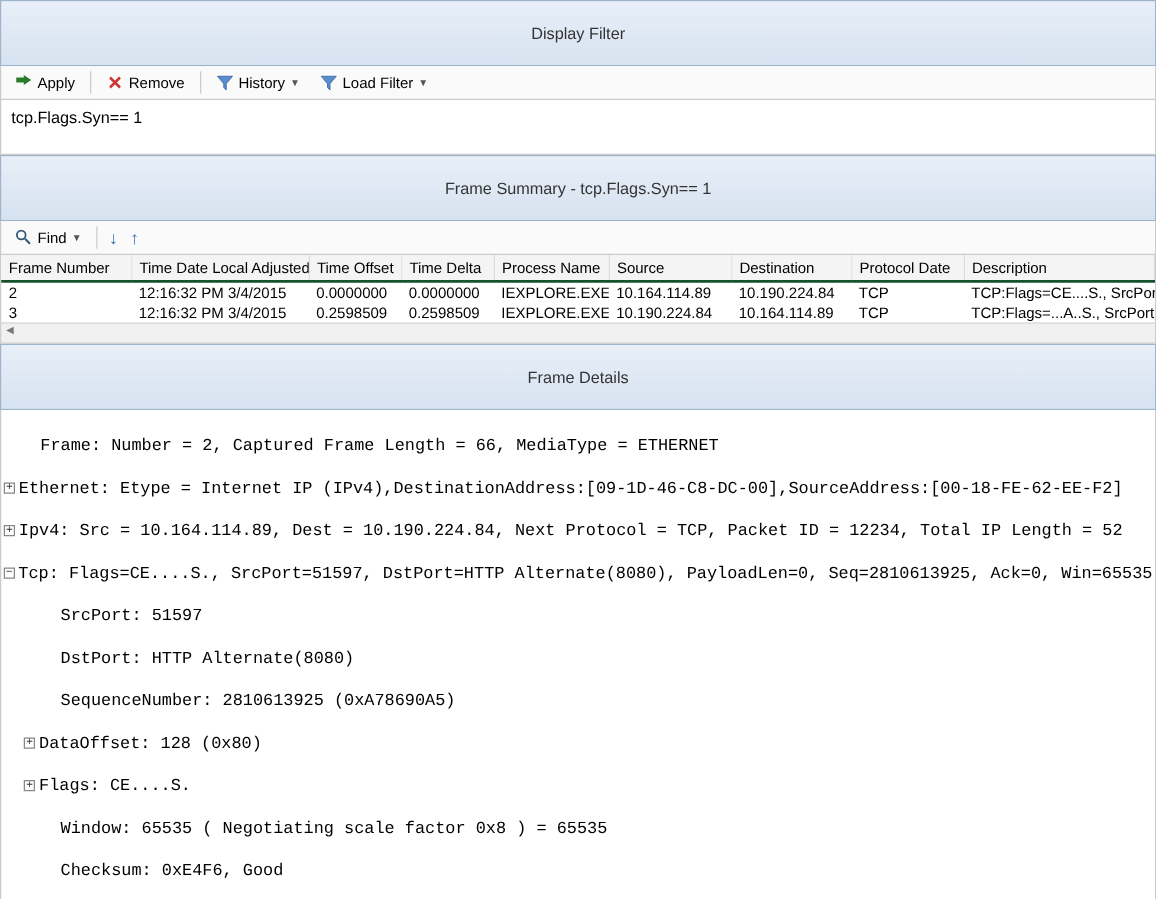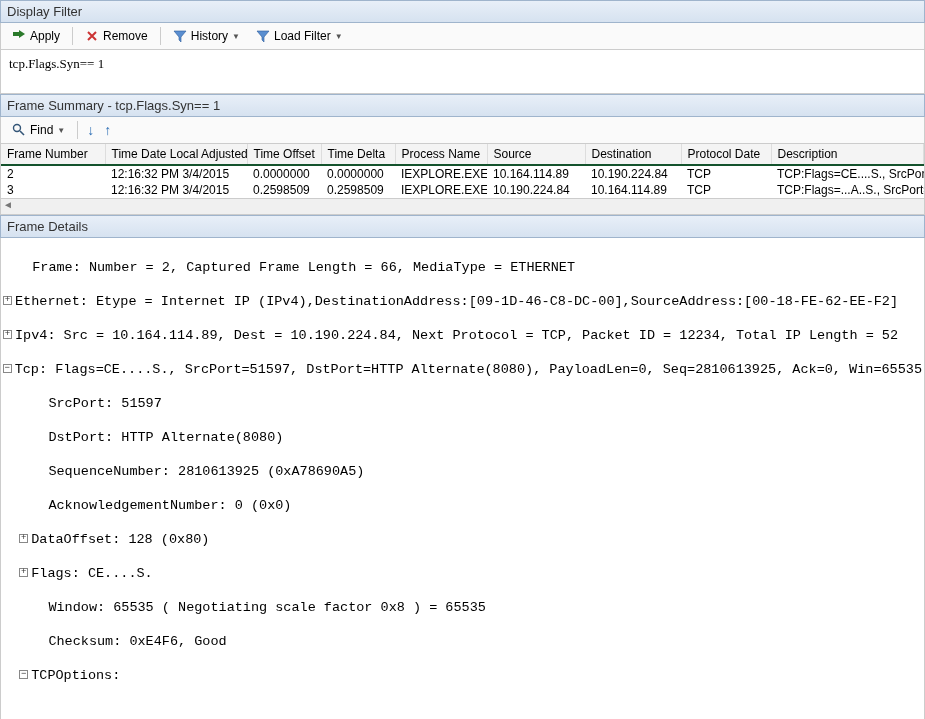--- a/index.html
+++ b/index.html
@@ -7,23 +7,24 @@
     margin: 0;
     font-family: "Segoe UI", Tahoma, sans-serif;
     font-size: 12px;
     background: #fff;
     color: #000;
     width: 925px;
   }
   .panel-header {
     background: linear-gradient(#e8eff8, #d6e2f0);
     border: 1px solid #9fb4cc;
-    padding: 3px 6px;
+    padding: 18px 6px;
     font-size: 13px;
     color: #333;
+    text-align: center;
   }
   .toolbar {
     display: flex;
     align-items: center;
     gap: 2px;
     padding: 3px 4px;
     border: 1px solid #ccc;
     border-top: none;
     background: #fafafa;
   }
@@ -47,21 +48,21 @@
   }
   .icon {
     display: inline-block;
     width: 14px;
     height: 14px;
   }
   .filter-box {
     border: 1px solid #ccc;
     border-top: none;
     padding: 6px 8px 12px 8px;
-    font-family: Liberation Serif, serif;
+    font-family: Liberation Sans, sans-serif;
     font-size: 13px;
     background: #fff;
     min-height: 44px;
   }
   .grid-wrap {
     border: 1px solid #ccc;
     border-top: none;
     overflow-x: auto;
   }
   table.grid {
@@ -254,21 +255,20 @@
 
 <div class="panel-header">Frame Details</div>
 <div class="tree">
 <div class="row"><span class="gutter">  </span><span class="noexp"></span><span>Frame: Number = 2, Captured Frame Length = 66, MediaType = ETHERNET</span></div>
 <div class="row"><span class="gutter"></span><span class="exp">+</span><span>Ethernet: Etype = Internet IP (IPv4),DestinationAddress:[09-1D-46-C8-DC-00],SourceAddress:[00-18-FE-62-EE-F2]</span></div>
 <div class="row"><span class="gutter"></span><span class="exp">+</span><span>Ipv4: Src = 10.164.114.89, Dest = 10.190.224.84, Next Protocol = TCP, Packet ID = 12234, Total IP Length = 52</span></div>
 <div class="row"><span class="gutter"></span><span class="exp">−</span><span>Tcp: Flags=CE....S., SrcPort=51597, DstPort=HTTP Alternate(8080), PayloadLen=0, Seq=2810613925, Ack=0, Win=65535</span></div>
 <div class="row"><span class="gutter">    </span><span class="noexp"></span><span>SrcPort: 51597</span></div>
 <div class="row"><span class="gutter">    </span><span class="noexp"></span><span>DstPort: HTTP Alternate(8080)</span></div>
 <div class="row"><span class="gutter">    </span><span class="noexp"></span><span>SequenceNumber: 2810613925 (0xA78690A5)</span></div>
-<div class="row"><span class="gutter">    </span><span class="noexp"></span><span>AcknowledgementNumber: 0 (0x0)</span></div>
 <div class="row"><span class="gutter">  </span><span class="exp">+</span><span>DataOffset: 128 (0x80)</span></div>
 <div class="row"><span class="gutter">  </span><span class="exp">+</span><span>Flags: CE....S.</span></div>
 <div class="row"><span class="gutter">    </span><span class="noexp"></span><span>Window: 65535 ( Negotiating scale factor 0x8 ) = 65535</span></div>
 <div class="row"><span class="gutter">    </span><span class="noexp"></span><span>Checksum: 0xE4F6, Good</span></div>
 <div class="row"><span class="gutter">  </span><span class="exp">−</span><span>TCPOptions:</span></div>
 
 
 
 
 

